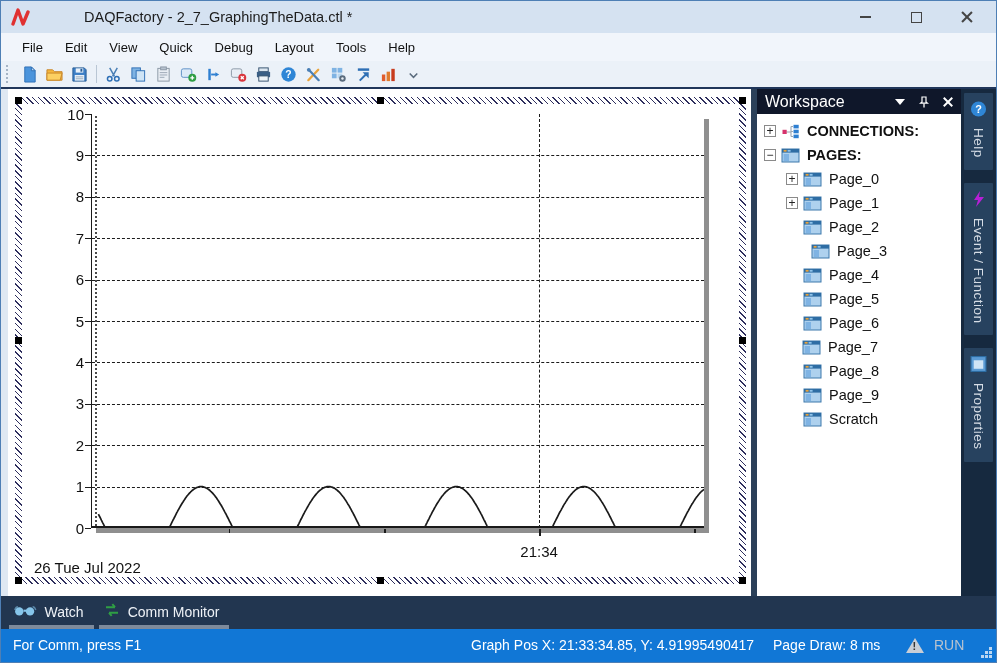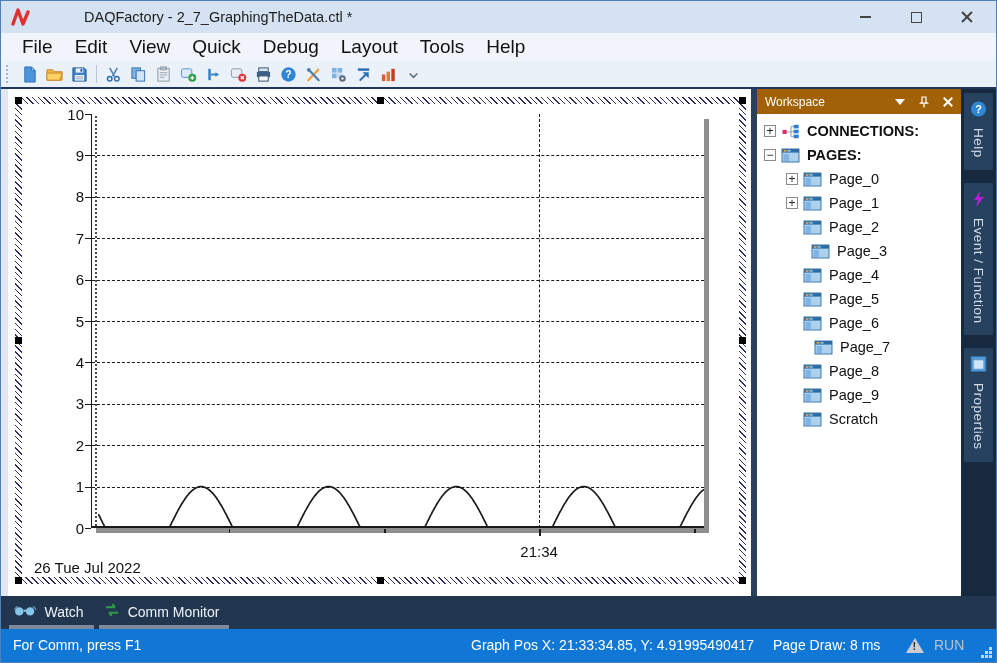--- a/index.html
+++ b/index.html
@@ -14,21 +14,21 @@
   .wc { width: 14px; height: 14px; display: flex; align-items: center; justify-content: center; }
   .wc-min-bar { width: 11px; height: 2px; background: #444; }
   .wc-max-box { width: 11px; height: 11px; border: 1.5px solid #444; }
   .wc-close-x { position: relative; width: 12px; height: 12px; }
   .wc-close-x::before, .wc-close-x::after { content:""; position:absolute; left:5px; top:-1px; width:2px; height:14px; background:#444; }
   .wc-close-x::before { transform: rotate(45deg); }
   .wc-close-x::after { transform: rotate(-45deg); }
 
   
   .menubar { height: 28px; background: #f1f5fb; display: flex; align-items: center; padding-left: 10px; flex: none; }
-  .menu-item { padding: 3px 11px; font-size: 19px; color: #111; }
+  .menu-item { padding: 3px 11px; font-size: 13px; color: #111; }
 
   
   .toolbar { height: 28px; background: #ebf1f8; display: flex; align-items: center; padding-left: 3px; border-bottom: 2px solid #20365a; flex: none; }
   .tgrip { width: 6px; height: 18px; border-left: 2px dotted #a5b4c5; margin: 0 5px 0 2px; }
   .tbtn { width: 25px; height: 24px; display: flex; align-items: center; justify-content: center; }
   .tbtn svg { width: 17px; height: 17px; }
   .tsep { width: 1px; height: 18px; background: #b9c6d4; margin: 0 4px; }
 
   
   .main { flex: 1; display: flex; background: #22364f; min-height: 0; }
@@ -49,21 +49,21 @@
   .minor-col { position: absolute; left: 87px; top: 27px; width: 0; height: 410px; border-left: 2px dotted #4a4a4a; }
   .ylabel { position: absolute; left: 40px; width: 36px; text-align: right; font-size: 15px; color: #111; }
   .ytick { position: absolute; left: 77px; width: 6px; height: 0; border-top: 1.5px solid #1b1b1b; }
   .xtick { position: absolute; width: 1.5px; background: #1b1b1b; top: 440px; }
   .xlabel { position: absolute; top: 454px; width: 60px; text-align: center; font-size: 15px; color: #111; }
   .datelabel { position: absolute; left: 26px; top: 470px; font-size: 15px; color: #111; }
   .curve-svg { position: absolute; left: 83px; top: 25px; }
 
   
   .workspace { width: 204px; background: #fff; display: flex; flex-direction: column; flex: none; }
-  .ws-header { height: 25px; background: #a16207; color: #fff; display: flex; align-items: center; padding: 0 8px; font-size: 12px; flex: none; }
+  .ws-header { height: 25px; background: #0f172a; color: #fff; display: flex; align-items: center; padding: 0 8px; font-size: 16px; flex: none; }
   .ws-hicons { margin-left: auto; display: flex; gap: 13px; align-items: center; }
   .ws-chevron { width: 0; height: 0; border-left: 5px solid transparent; border-right: 5px solid transparent; border-top: 6px solid #fff; }
   .ws-close { position: relative; width: 10px; height: 10px; }
   .ws-close::before, .ws-close::after { content:""; position:absolute; left:4px; top:-1px; width:2px; height:12px; background:#fff; }
   .ws-close::before { transform: rotate(45deg); }
   .ws-close::after { transform: rotate(-45deg); }
   .ws-tree { flex: 1; padding-top: 5px; background: #fff; overflow: hidden; }
   .trow { height: 24px; display: flex; align-items: center; font-size: 14.5px; color: #101010; }
   .expander { width: 12px; height: 12px; border: 1px solid #8a8a8a; background: #fff; color: #222;
               font-size: 12px; line-height: 10px; text-align: center; margin-right: 5px; flex: none; }
@@ -430,21 +430,21 @@
               <svg viewBox="0 0 19 15">
                 <rect x="1" y="1" width="17" height="13" fill="#aed1ee" stroke="#3c78ac"></rect>
                 <rect x="1" y="1" width="17" height="3.6" fill="#2e6da4"></rect>
                 <rect x="2.6" y="1.9" width="3" height="1.8" fill="#e8a33d"></rect>
                 <rect x="6.6" y="1.9" width="3" height="1.8" fill="#8fc3ea"></rect>
                 <rect x="2.6" y="6" width="5.4" height="7" fill="#7fb3e3"></rect>
               </svg>
             </span>
             <span class="tlabel">Page_6</span>
           </div>
-          <div class="trow" style="padding-left: 40px;">
+          <div class="trow" style="padding-left: 28px;">
             <span class="exp-spacer"></span>
             <span class="ticon">
               <svg viewBox="0 0 19 15">
                 <rect x="1" y="1" width="17" height="13" fill="#aed1ee" stroke="#3c78ac"></rect>
                 <rect x="1" y="1" width="17" height="3.6" fill="#2e6da4"></rect>
                 <rect x="2.6" y="1.9" width="3" height="1.8" fill="#e8a33d"></rect>
                 <rect x="6.6" y="1.9" width="3" height="1.8" fill="#8fc3ea"></rect>
                 <rect x="2.6" y="6" width="5.4" height="7" fill="#7fb3e3"></rect>
               </svg>
             </span>

